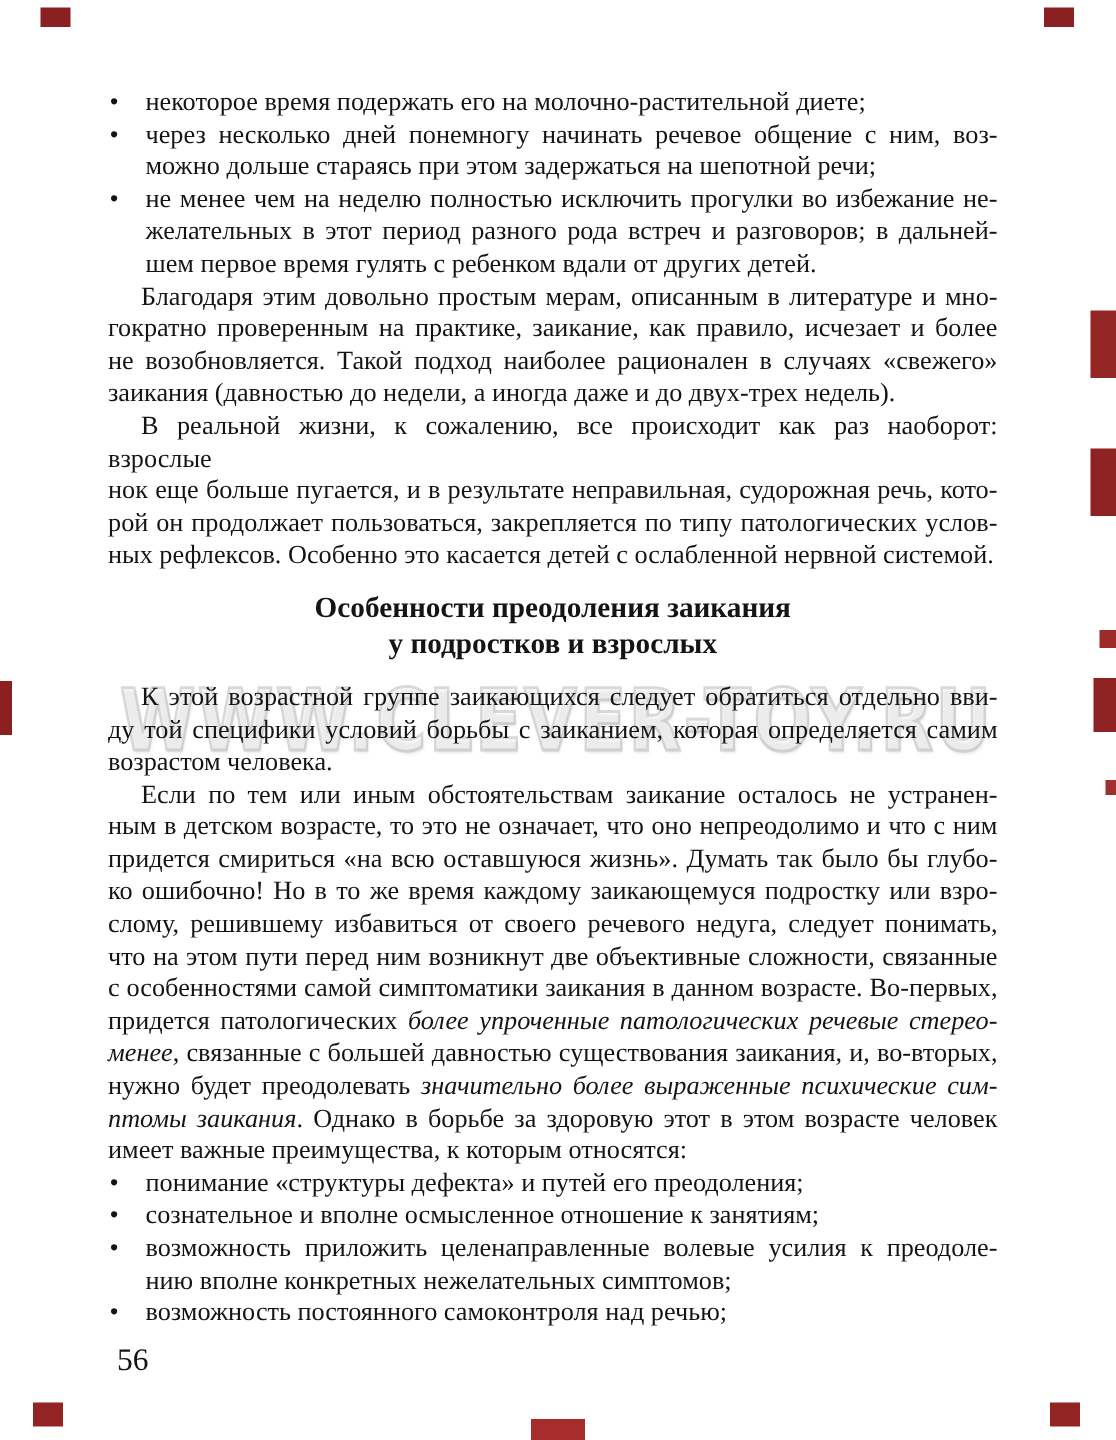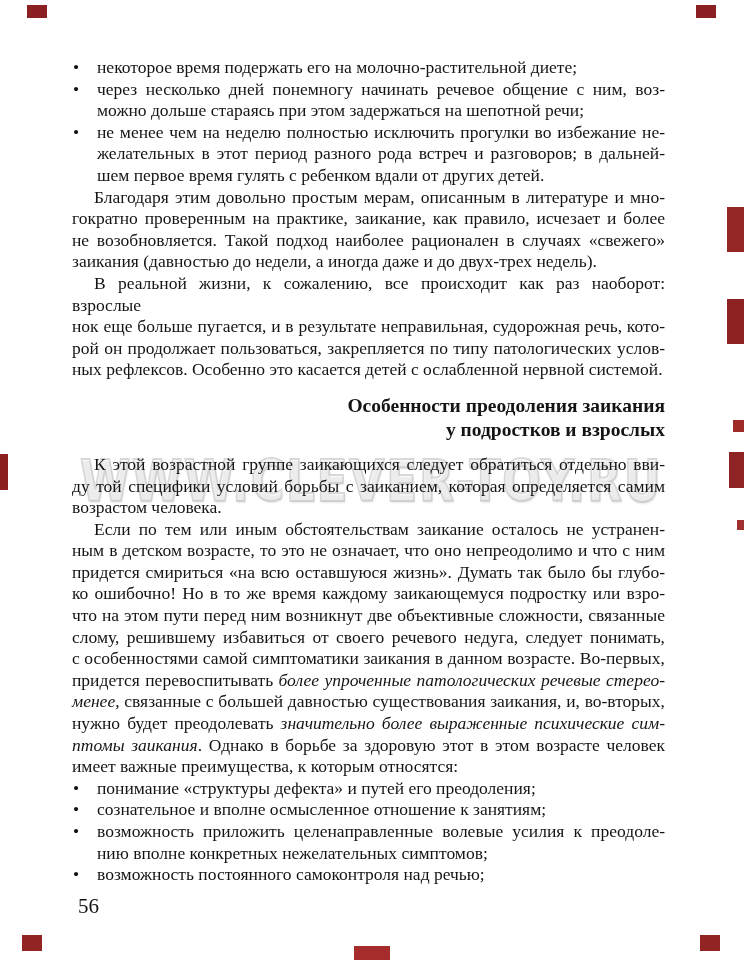--- a/index.html
+++ b/index.html
@@ -19,21 +19,21 @@
     position:absolute;left:72px;top:57px;width:593px;z-index:1;
     font-size:17.5px;line-height:21.6px;
   }
   .line{text-align:justify;text-align-last:justify;}
   .line.last{text-align-last:left;}
   .para .line.indent{text-indent:22px;}
   .italic{font-style:italic;}
   .bullets .bullet-item{position:relative;padding-left:25px;}
   .bullet{position:absolute;left:1px;top:0;}
   .heading{
-    font-weight:bold;font-size:19.5px;line-height:24px;text-align:right;
+    font-weight:bold;font-size:19.5px;line-height:24px;text-align:center;
     margin:13px 0 12px 0;
   }
   .page-number{position:absolute;left:78px;top:894px;font-size:21px;z-index:1;}
   .mark{position:absolute;z-index:2;}
 </style>
 </head>
 <body>
 
 <div class="page">
   <div class="watermark">WWW.CLEVER-TOY.RU</div>
@@ -74,24 +74,24 @@
       <div class="para">
         <div class="line indent"><span class="">К этой возрастной группе заикающихся следует обратиться отдельно вви-</span></div>
         <div class="line"><span class="">ду той специфики условий борьбы с заиканием, которая определяется самим</span></div>
         <div class="line last"><span class="">возрастом человека.</span></div>
       </div>
       <div class="para">
         <div class="line indent"><span class="">Если по тем или иным обстоятельствам заикание осталось не устранен-</span></div>
         <div class="line"><span class="">ным в детском возрасте, то это не означает, что оно непреодолимо и что с ним</span></div>
         <div class="line"><span class="">придется смириться «на всю оставшуюся жизнь». Думать так было бы глубо-</span></div>
         <div class="line"><span class="">ко ошибочно! Но в то же время каждому заикающемуся подростку или взро-</span></div>
+        <div class="line"><span class="">слому, решившему избавиться от своего речевого недуга, следует понимать,</span></div>
         <div class="line"><span class="">что на этом пути перед ним возникнут две объективные сложности, связанные</span></div>
-        <div class="line"><span class="">слому, решившему избавиться от своего речевого недуга, следует понимать,</span></div>
         <div class="line"><span class="">с особенностями самой симптоматики заикания в данном возрасте. Во-первых,</span></div>
-        <div class="line"><span class="">придется перевоспитывать </span><span class="italic">более упроченные патологических речевые стерео-</span></div>
+        <div class="line"><span class="">придется патологических </span><span class="italic">более упроченные патологических речевые стерео-</span></div>
         <div class="line"><span class="italic">менее</span><span class="">, связанные с большей давностью существования заикания, и, во-вторых,</span></div>
         <div class="line"><span class="">нужно будет преодолевать </span><span class="italic">значительно более выраженные психические сим-</span></div>
         <div class="line"><span class="italic">птомы заикания</span><span class="">. Однако в борьбе за здоровую этот в этом возрасте человек</span></div>
         <div class="line last"><span class="">имеет важные преимущества, к которым относятся:</span></div>
       </div>
       <div class="bullets">
         <div class="bullet-item">
           <span class="bullet">•</span>
           <div class="line last"><span class="">понимание «структуры дефекта» и путей его преодоления;</span></div>
         </div>

